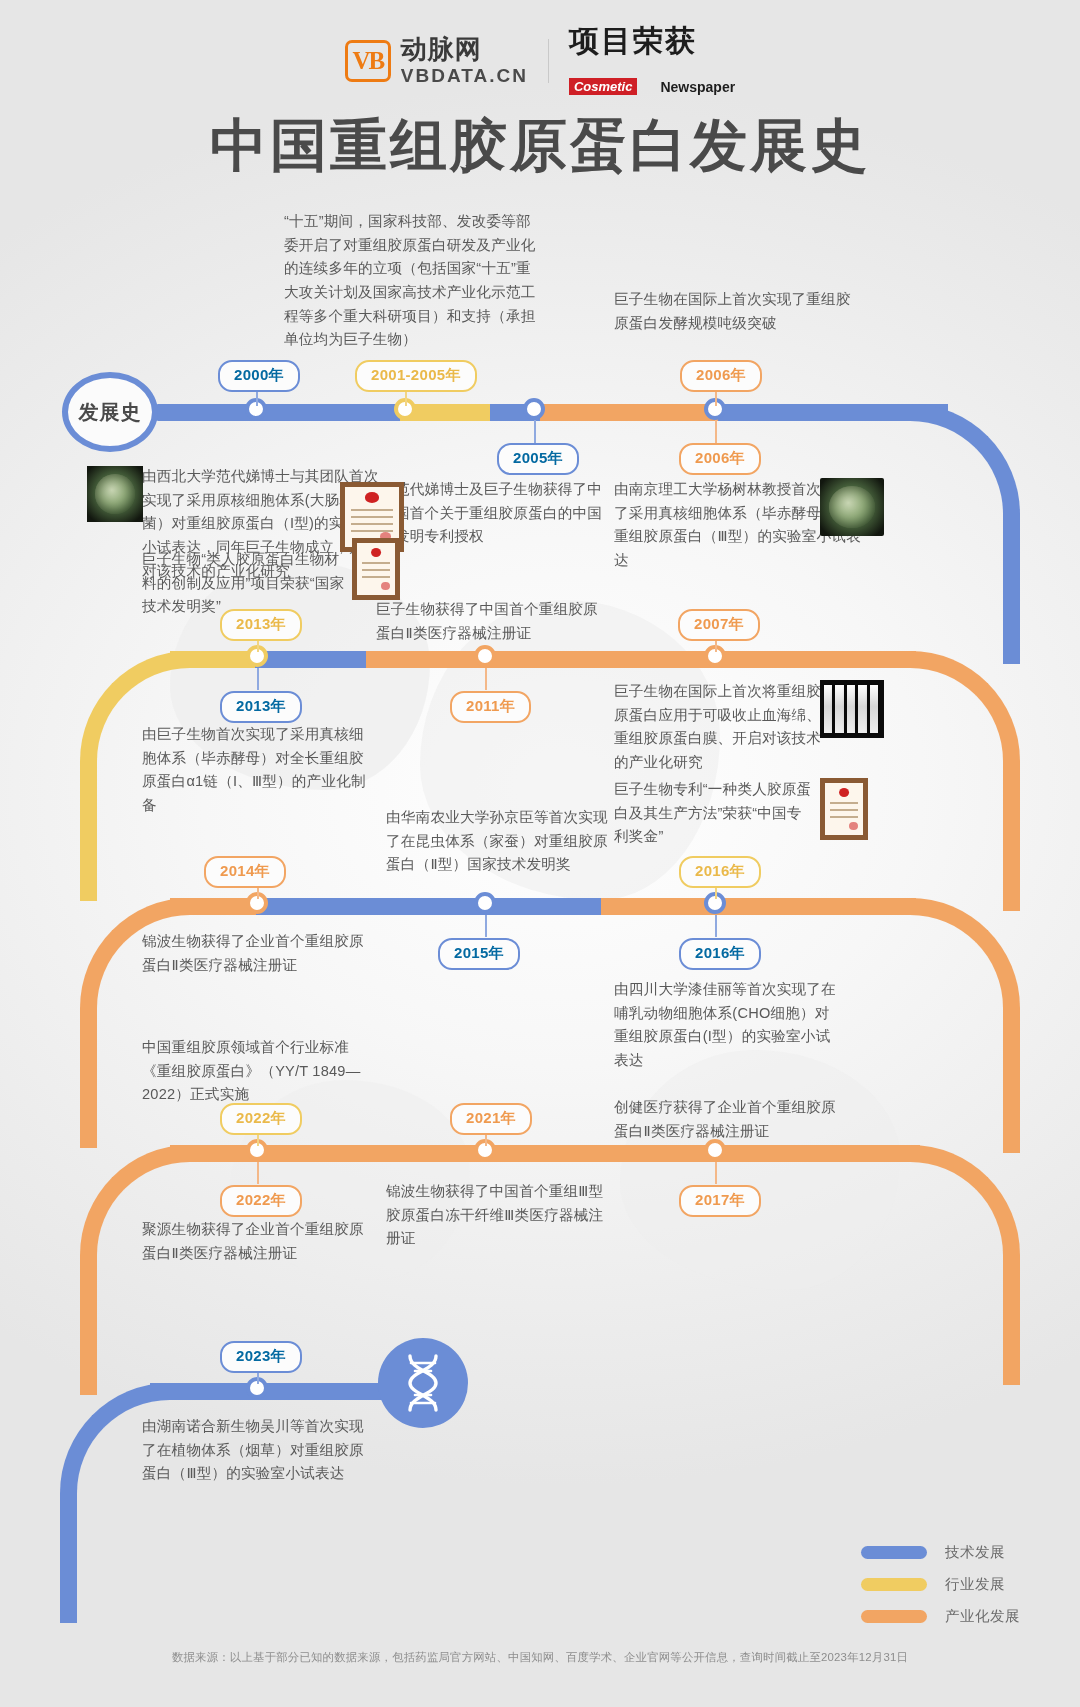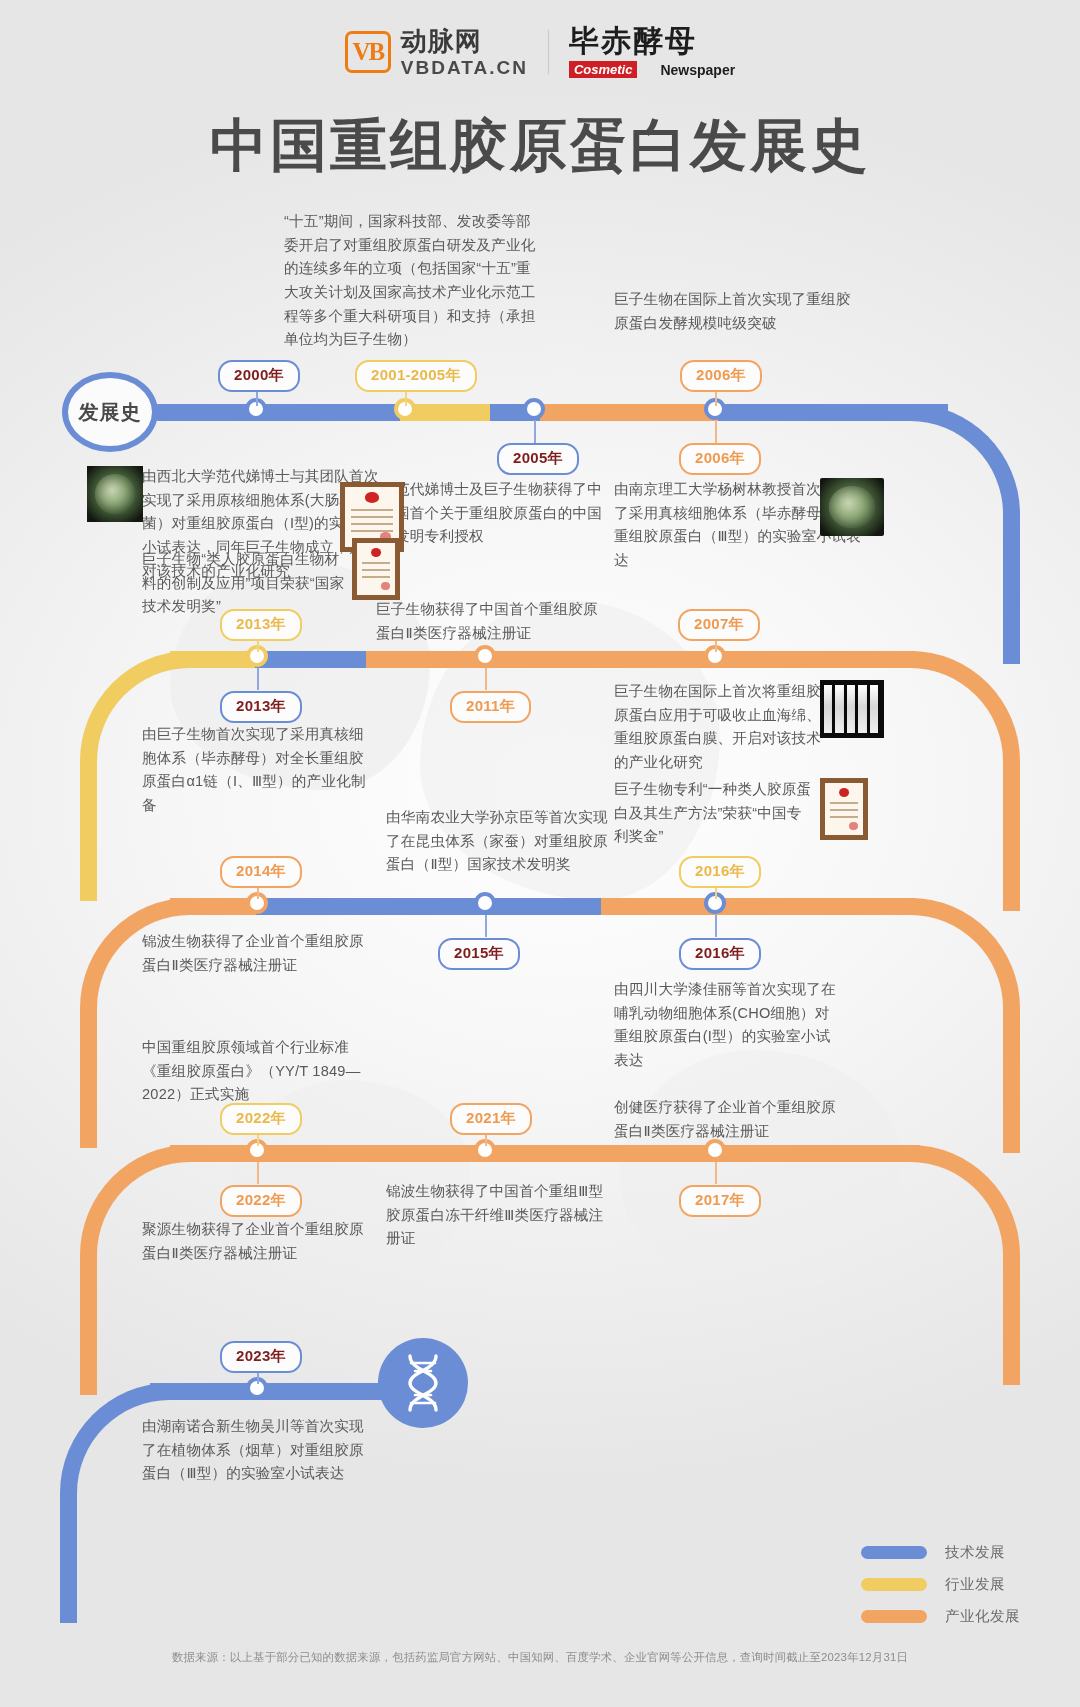--- a/index.html
+++ b/index.html
@@ -21,21 +21,21 @@
   
   .header { position: absolute; top: 26px; left: 0; width: 1080px; display: flex; justify-content: center; align-items: center; gap: 20px; }
   .logo-vb { display: flex; align-items: center; gap: 10px; }
   .vb-mark { width: 46px; height: 42px; border: 3px solid #ee7b13; border-radius: 7px; display: flex; align-items: center; justify-content: center; font-weight: 700; font-size: 25px; color: #ee7b13; letter-spacing: -2px; font-family: "Liberation Serif", serif; }
   .vb-text { line-height: 1; }
   .vb-cn { font-size: 26px; font-weight: 700; color: #3a3a3a; letter-spacing: 1px; }
   .vb-en { font-size: 19px; font-weight: 700; color: #4a4a4a; letter-spacing: 2px; margin-top: 4px; }
   .divider-v { width: 1px; height: 44px; background: #c9c9c9; }
   .logo-cosm { line-height: 1; }
   .cosm-cn { font-size: 30px; font-weight: 700; color: #1d1d1d; letter-spacing: 2px; }
-  .cosm-row { display: flex; align-items: center; gap: 23px; margin-top: 5px; }
+  .cosm-row { display: flex; align-items: center; gap: 23px; margin-top: 22px; }
   .cosm-tag { background: #cf1f26; color: #fff; font-size: 13px; font-weight: 700; padding: 2px 5px; font-style: italic; }
   .cosm-np { font-size: 14px; font-weight: 700; color: #1d1d1d; }
 
   
   .title { position: absolute; top: 108px; left: 0; width: 1080px; text-align: center;
            font-size: 57px; font-weight: 700; color: #4a4a4a; letter-spacing: 3px; }
 
   
   .tx { position: absolute; font-size: 14.6px; line-height: 1.62; color: #595959; letter-spacing: .2px; }
 
@@ -52,21 +52,21 @@
 
   
   .node { position: absolute; width: 22px; height: 22px; border-radius: 50%; background: #fff; }
   .node.b { border: 4px solid #6b8dd6; }
   .node.y { border: 4px solid #f0cc61; }
   .node.o { border: 4px solid #f2a563; }
 
   
   .badge { position: absolute; padding: 4px 14px 5px; border-radius: 14px; background: #fcfcfc;
            font-size: 15px; font-weight: 700; white-space: nowrap; letter-spacing: .3px; }
-  .badge.b { border: 2px solid #6b8dd6; color: #7f1d1d; }
+  .badge.b { border: 2px solid #6b8dd6; color: #0369a1; }
   .badge.y { border: 2px solid #f0cc61; color: #eab94a; }
   .badge.o { border: 2px solid #f2a563; color: #ef9a4f; }
   .stem { position: absolute; width: 1.6px; }
   .stem.b { background: #8fa9e0; }
   .stem.y { background: #f2d583; }
   .stem.o { background: #f4b888; }
 
   
   .start { position: absolute; left: 62px; top: 372px; width: 96px; height: 80px;
            border: 6px solid #6b8dd6; border-radius: 50%; background: #fbfbfb;
@@ -118,21 +118,21 @@
   <div class="header">
     <div class="logo-vb">
       <div class="vb-mark">VB</div>
       <div class="vb-text">
         <div class="vb-cn">动脉网</div>
         <div class="vb-en">VBDATA.CN</div>
       </div>
     </div>
     <div class="divider-v"></div>
     <div class="logo-cosm">
-      <div class="cosm-cn">毕赤酵母</div>
+      <div class="cosm-cn">项目荣获</div>
       <div class="cosm-row">
         <span class="cosm-tag">Cosmetic</span>
         <span class="cosm-np">Newspaper</span>
       </div>
     </div>
   </div>
 
   <div class="title">中国重组胶原蛋白发展史</div>
 
   <div class="seg blue cap-l" style="left:150px; top:404px; width:260px;"></div>
@@ -245,21 +245,21 @@
   <div class="seg blue" style="left:256px; top:898px; width:125px;"></div>
   <div class="seg blue" style="left:381px; top:898px; width:220px;"></div>
   <div class="seg orange" style="left:601px; top:898px; width:315px;"></div>
   <div class="elbow" style="right:60px; top:898px; width:110px; height:255px; border-width:17px 17px 0 0; border-color:#f2a563; border-top-right-radius:120px;"></div>
 
   <div class="node o" style="left:246px; top:892px;"></div>
   <div class="node b" style="left:474px; top:892px;"></div>
   <div class="node b" style="left:704px; top:892px;"></div>
 
   <div class="stem o" style="left:257px; top:877px; height:22px;"></div>
-  <div class="badge o" style="left:220px; top:856px;">2014年</div>
+  <div class="badge o" style="left:204px; top:856px;">2014年</div>
   <div class="stem y" style="left:715px; top:877px; height:22px;"></div>
   <div class="badge y" style="left:679px; top:856px;">2016年</div>
 
   <div class="stem b" style="left:485px; top:915px; height:22px;"></div>
   <div class="badge b" style="left:438px; top:938px;">2015年</div>
   <div class="stem b" style="left:715px; top:915px; height:22px;"></div>
   <div class="badge b" style="left:679px; top:938px;">2016年</div>
 
   <div class="tx" style="left:142px; top:930px; width:230px;">锦波生物获得了企业首个重组胶原蛋白Ⅱ类医疗器械注册证</div>
   <div class="tx" style="left:614px; top:978px; width:225px;">由四川大学漆佳丽等首次实现了在哺乳动物细胞体系(CHO细胞）对重组胶原蛋白(I型）的实验室小试表达</div>

